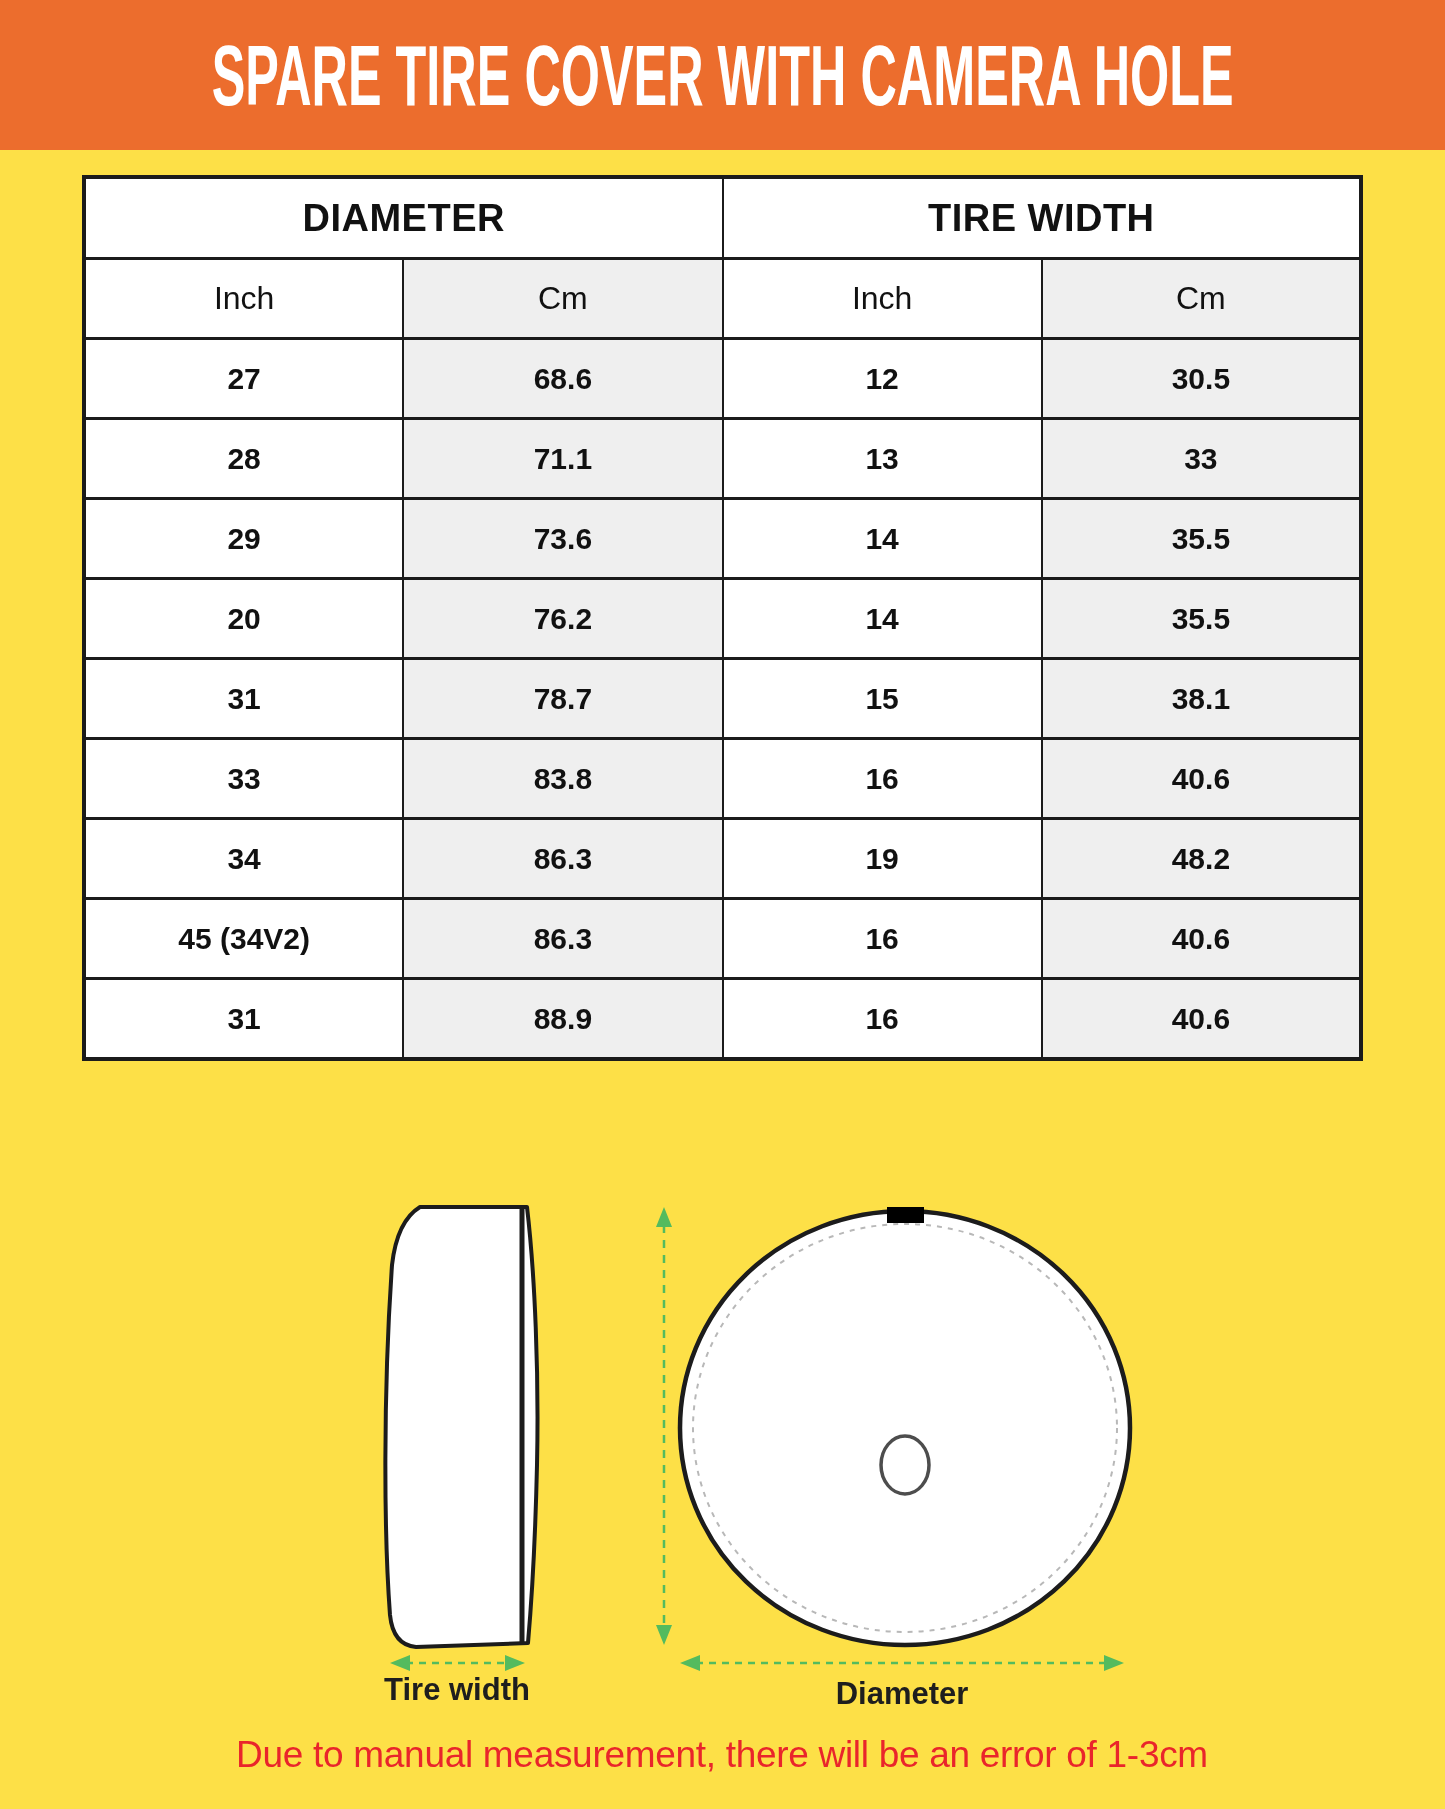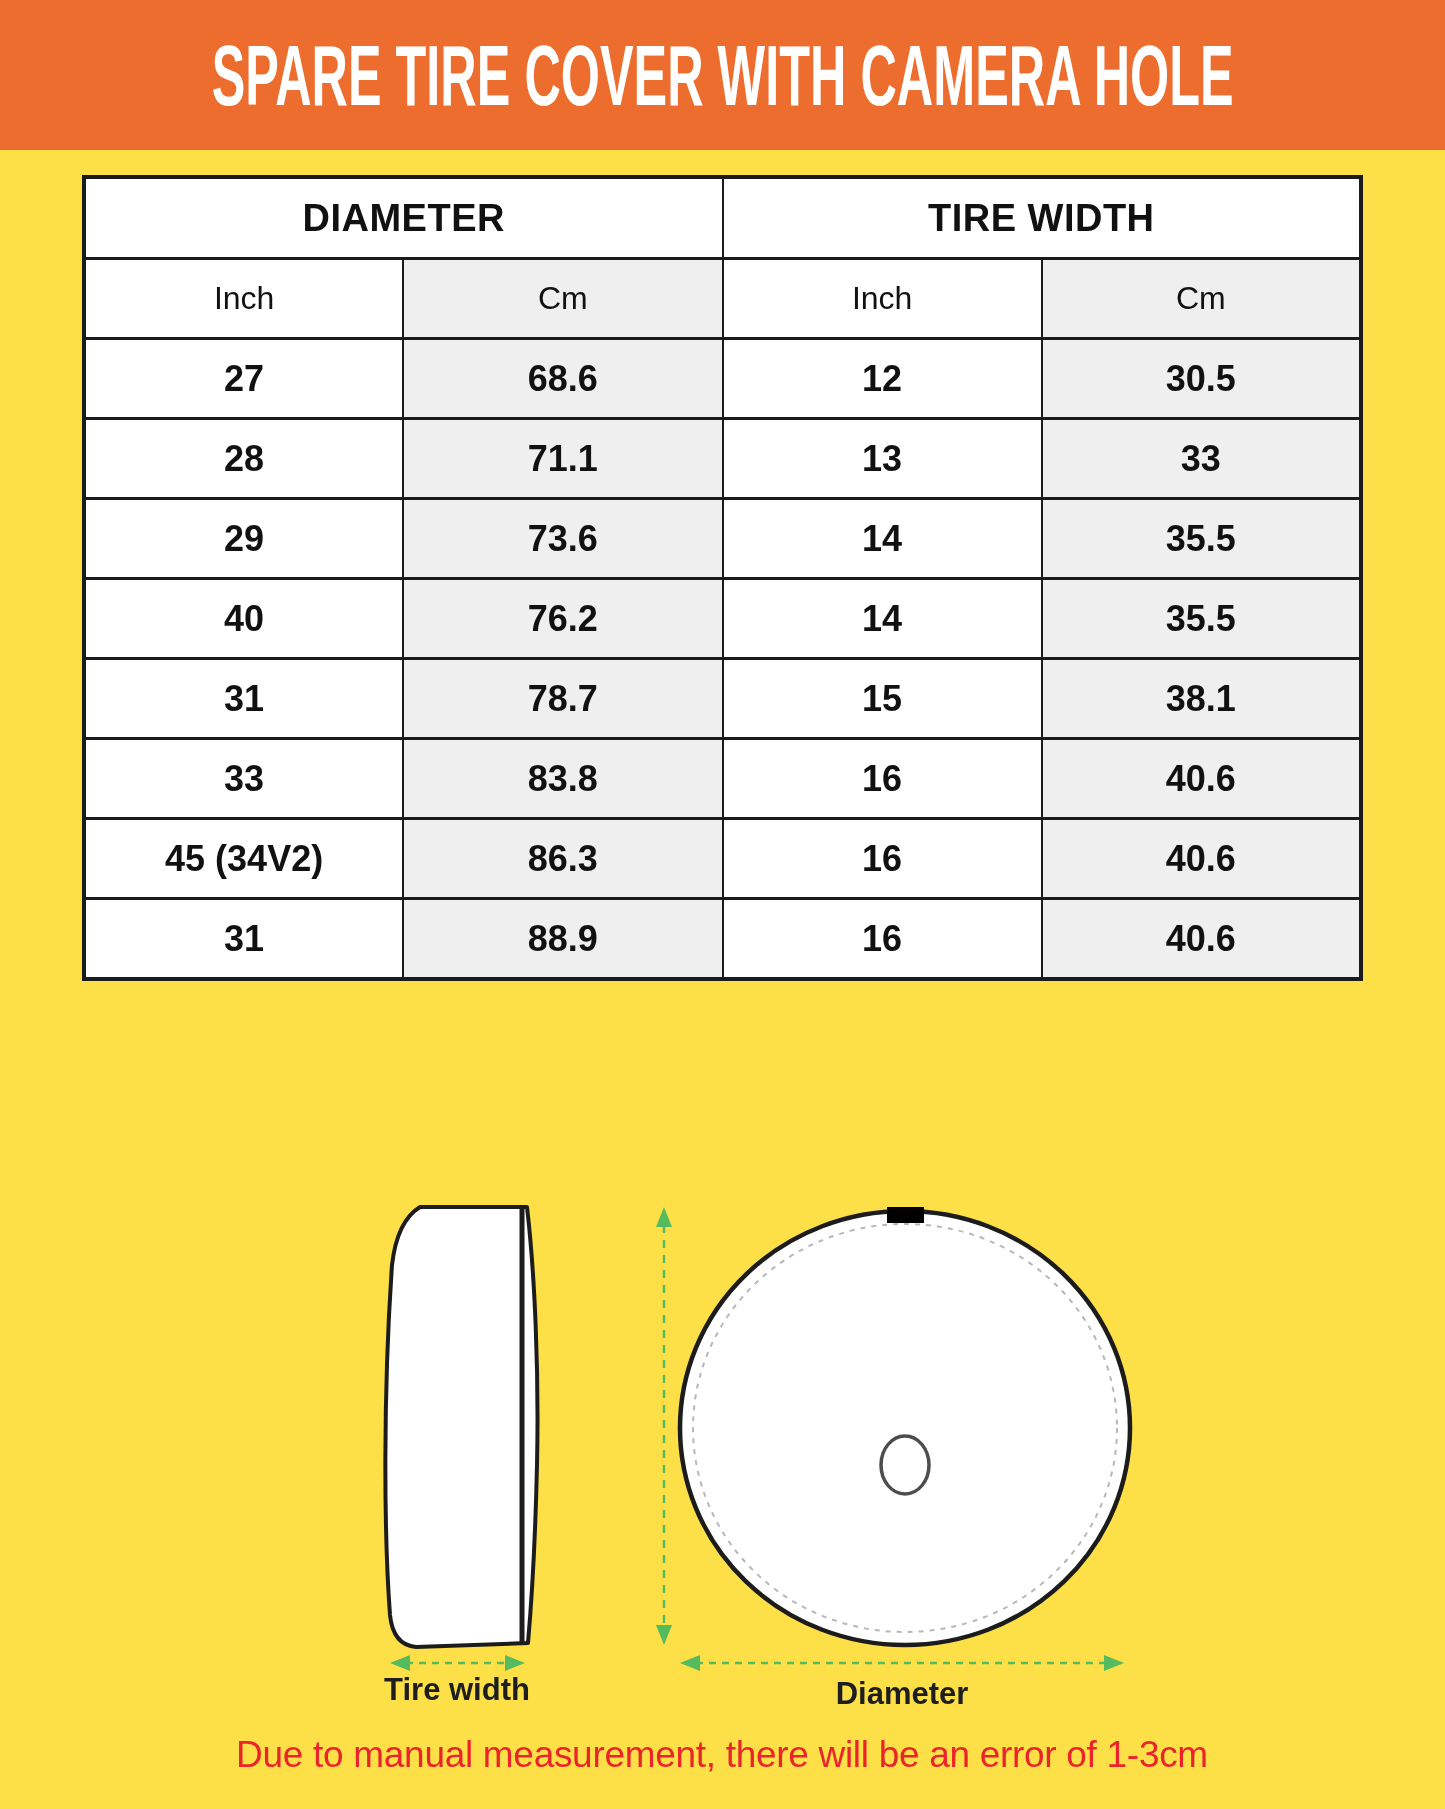--- a/index.html
+++ b/index.html
@@ -38,21 +38,21 @@
   .size-table th,.size-table td{
     border-left:2px solid #1b1b1b;
     border-right:2px solid #1b1b1b;
     border-top:3px solid #1b1b1b;
     border-bottom:3px solid #1b1b1b;
     text-align:center;vertical-align:middle;
     color:#111;padding:0;
   }
   .group-row th{height:78px;font-size:38px;font-weight:700;letter-spacing:0.5px;}
   .sub-row th{height:77px;font-size:32px;font-weight:400;}
-  .size-table tbody td{height:77px;font-size:36px;font-weight:700;}
+  .size-table tbody td{height:77px;font-size:30px;font-weight:700;}
   .shade{background:#EFEFEF;}
   
   .diagram{position:absolute;left:340px;top:1195px;}
   .diagram-label{
     position:absolute;
     transform:translateX(-50%);
     font-size:31px;font-weight:700;color:#1e1e1e;
     white-space:nowrap;
   }
   .label-tire-width{left:457px;top:1672px;}
@@ -108,36 +108,42 @@
         <td>13</td>
         <td class="shade">33</td>
       </tr>
       <tr>
         <td>29</td>
         <td class="shade">73.6</td>
         <td>14</td>
         <td class="shade">35.5</td>
       </tr>
       <tr>
-        <td>40</td>
+        <td>20</td>
         <td class="shade">76.2</td>
         <td>14</td>
         <td class="shade">35.5</td>
       </tr>
       <tr>
         <td>31</td>
         <td class="shade">78.7</td>
         <td>15</td>
         <td class="shade">38.1</td>
       </tr>
       <tr>
         <td>33</td>
         <td class="shade">83.8</td>
         <td>16</td>
         <td class="shade">40.6</td>
+      </tr>
+      <tr>
+        <td>34</td>
+        <td class="shade">86.3</td>
+        <td>19</td>
+        <td class="shade">48.2</td>
       </tr>
       <tr>
         <td>45 (34V2)</td>
         <td class="shade">86.3</td>
         <td>16</td>
         <td class="shade">40.6</td>
       </tr>
       <tr>
         <td>31</td>
         <td class="shade">88.9</td>

